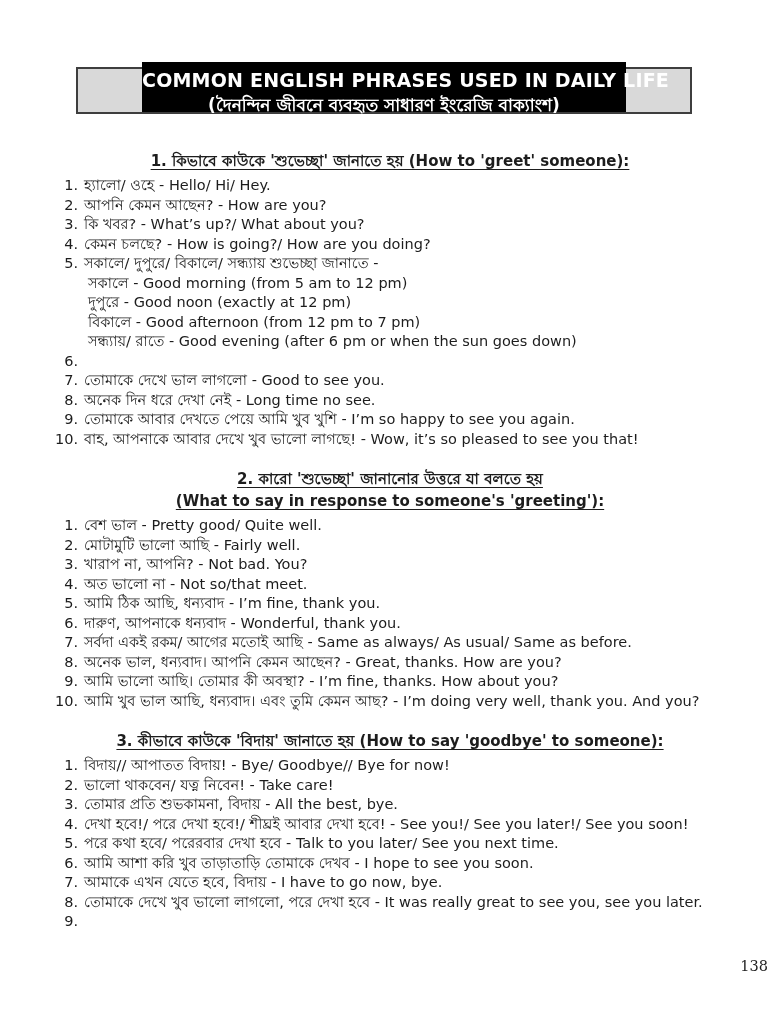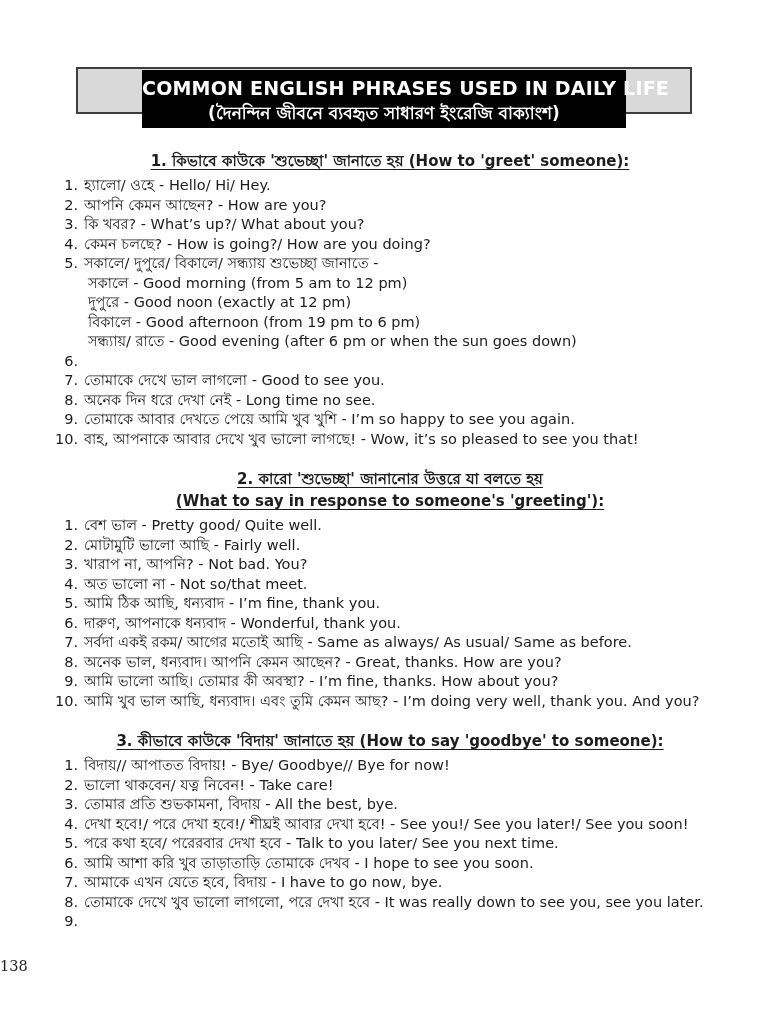--- a/index.html
+++ b/index.html
@@ -13,41 +13,41 @@
   }
   
   .header-wrap{position:relative;width:616px;height:62px;margin:62px auto 0;}
   .gray-band{
     position:absolute;left:0;top:5px;width:100%;height:47px;
     background:var(--band-bg,#d9d9d9);
     border:2px solid var(--band-border,#3e3e3e);
     box-sizing:border-box;
   }
   .black-box{
-    position:absolute;left:50%;top:8px;transform:translateX(-50%);
-    width:484px;height:58px;box-sizing:border-box;
+    position:absolute;left:50%;top:0;transform:translateX(-50%);
+    width:484px;height:50px;box-sizing:border-box;
     background:var(--header-bg,#000);color:var(--header-text,#fff);
     text-align:center;padding-top:6px;
   }
   .hdr-title{font-size:19px;font-weight:bold;line-height:24px;letter-spacing:.2px;white-space:nowrap;}
   .hdr-subtitle{font-size:17px;font-weight:bold;line-height:26px;white-space:nowrap;text-align:center;}
   
   .content{padding:0 40px 0 52px;}
   .section{margin-top:19px;}
   .section:first-child{margin-top:26px;}
   .section-heading{text-align:center;font-weight:bold;font-size:15px;margin-bottom:4px;}
   .heading-line{height:22px;line-height:22px;white-space:nowrap;}
   .heading-line .hline{text-decoration:underline;text-underline-offset:3px;}
   .list{}
   .row{display:flex;height:19.5px;line-height:19.5px;font-size:14.5px;white-space:nowrap;}
   .num{flex:0 0 26px;width:26px;text-align:right;margin-right:6px;}
   .row.sub{padding-left:36px;}
   
   .page-number{
-    margin-top:26px;text-align:left;
+    margin-top:26px;text-align:right;
     font-family:"DejaVu Serif","Liberation Serif",serif;
     font-size:14.5px;
   }
 </style>
 </head>
 <body>
 
 <div class="page" style="--page-bg: #ffffff; --header-bg: #000000; --header-text: #ffffff; --band-bg: #d9d9d9; --band-border: #3e3e3e; --text: #1d1d1d;">
 
   <div class="header-wrap">
@@ -84,21 +84,21 @@
             <span class="num">5.</span>
             <span class="txt">সকালে/ দুপুরে/ বিকালে/ সন্ধ্যায় শুভেচ্ছা জানাতে -</span>
           </div>
           <div class="row sub">
             <span class="txt">সকালে - Good morning (from 5 am to 12 pm)</span>
           </div>
           <div class="row sub">
             <span class="txt">দুপুরে - Good noon (exactly at 12 pm)</span>
           </div>
           <div class="row sub">
-            <span class="txt">বিকালে - Good  afternoon (from 19 pm to 6 pm)</span>
+            <span class="txt">বিকালে - Good  afternoon (from 12 pm to 7 pm)</span>
           </div>
           <div class="row sub">
             <span class="txt">সন্ধ্যায়/ রাতে - Good evening (after 6 pm or when the sun goes down)</span>
           </div>
           <div class="row">
             <span class="num">6.</span>
           </div>
           <div class="row">
             <span class="num">7.</span>
             <span class="txt">তোমাকে দেখে ভাল লাগলো - Good to see you.</span>
@@ -193,21 +193,21 @@
           <div class="row">
             <span class="num">6.</span>
             <span class="txt">আমি আশা করি খুব তাড়াতাড়ি তোমাকে দেখব - I hope to see you soon.</span>
           </div>
           <div class="row">
             <span class="num">7.</span>
             <span class="txt">আমাকে এখন যেতে হবে, বিদায় - I have to go now, bye.</span>
           </div>
           <div class="row">
             <span class="num">8.</span>
-            <span class="txt">তোমাকে দেখে খুব ভালো লাগলো, পরে দেখা হবে - It was really down to see you, see you later.</span>
+            <span class="txt">তোমাকে দেখে খুব ভালো লাগলো, পরে দেখা হবে - It was really great to see you, see you later.</span>
           </div>
           <div class="row">
             <span class="num">9.</span>
           </div>
         </div>
       </div>
     </div>
 
   <div class="page-number">138</div>
 

